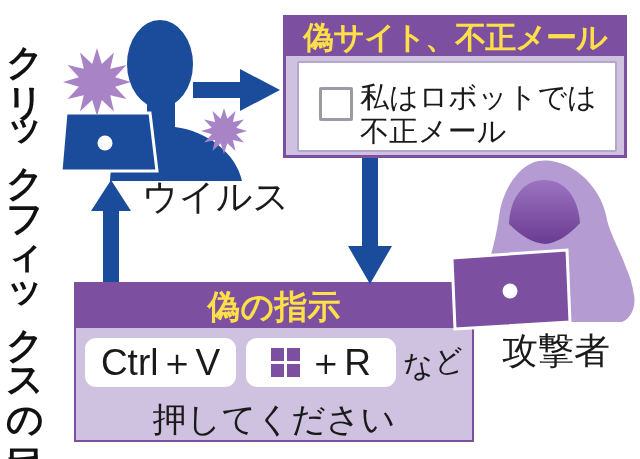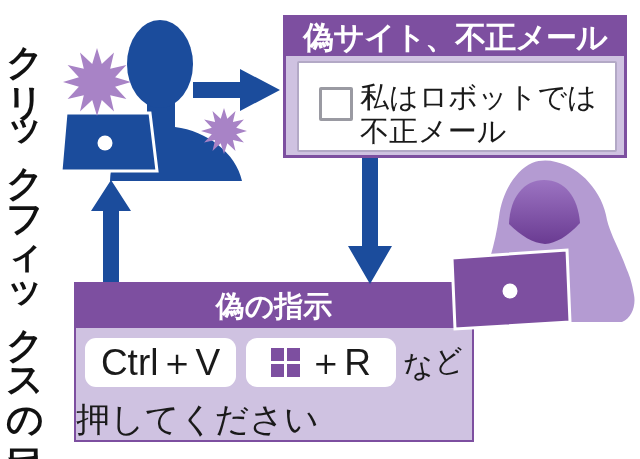--- a/index.html
+++ b/index.html
@@ -10,58 +10,58 @@
   
   .vtitle{
     position:absolute;left:3px;top:20px;height:432px;
     writing-mode:vertical-rl;text-orientation:upright;
     font-size:37px;font-weight:bold;line-height:1.15;letter-spacing:-2px;
     color:#111;white-space:nowrap;
   }
   
   .panel{position:absolute;box-sizing:border-box;background:#cfc2e1;}
   .panel .hdr{
-    position:absolute;left:0;top:0;width:100%;background:#7d4fa0;color:#ffffff;
+    position:absolute;left:0;top:0;width:100%;background:#7d4fa0;color:#fde047;
     font-weight:bold;text-align:center;white-space:nowrap;
   }
   
   .fake-site{left:283px;top:15px;width:344px;height:143px;border:3px solid #7d4fa0;z-index:1;}
   .fake-site .hdr{height:38px;line-height:39px;font-size:31px;letter-spacing:-1px;}
   .captcha{
     position:absolute;left:11px;top:43px;width:316px;height:87px;background:#fff;
     border:2px solid #b3a9c6;border-radius:2px;
   }
   .checkbox{
     position:absolute;left:20px;top:24px;width:28px;height:28px;background:#fff;
     border:3px solid #9a9aa2;border-radius:2px;
   }
   .captcha-text{
     position:absolute;left:61px;top:17px;font-size:29px;line-height:34px;white-space:nowrap;
   }
   
   .instr{left:74px;top:282px;width:400px;height:160px;border:2px solid #7d4fa0;z-index:1;}
-  .instr .hdr{height:44px;line-height:45px;font-size:29px;}
+  .instr .hdr{height:44px;line-height:45px;font-size:33px;}
   .key{
     position:absolute;top:54px;height:49px;background:#fff;border-radius:11px;
     display:flex;align-items:center;justify-content:center;
     font-size:37px;color:#1a1a1a;white-space:nowrap;
   }
   .key1{left:9px;width:151px;}
   .key2{left:170px;width:150px;}
   .winlogo{
     display:grid;grid-template-columns:13px 13px;grid-template-rows:13px 13px;
     gap:3px;margin-right:7px;
   }
   .winlogo span{background:#7d4fa0;}
   .etc{
     position:absolute;left:327px;top:59px;font-size:30px;white-space:nowrap;
     transform:rotate(-8deg);
   }
   .press{
-    position:absolute;left:0;top:113px;width:100%;
+    position:absolute;left:0;top:113px;width:100%;text-align:center;
     font-size:34px;white-space:nowrap;
   }
   
   .virus-label{
     position:absolute;left:142px;top:177px;font-size:36px;line-height:39px;
     white-space:nowrap;z-index:3;
   }
   .attacker-label{
     position:absolute;left:502px;top:327px;font-size:36px;white-space:nowrap;z-index:6;
   }
@@ -96,22 +96,23 @@
           <span></span>
           <span></span>
         </span>
       <span>＋R</span>
     </div>
     <div class="etc">など</div>
     <div class="press">押してください</div>
   </div>
 
   <div class="virus-label">
-    <br>
+    <span>ウイルス</span><br>
   </div>
+  <div class="attacker-label">攻撃者</div>
 
   <svg class="art" width="640" height="459" viewBox="0 0 640 459">
     <defs>
       <linearGradient id="hoodshade" x1="0" y1="0" x2="0" y2="1">
         <stop offset="0" stop-color="#9c74c2"></stop>
         <stop offset="1" stop-color="#6a3b92"></stop>
       </linearGradient>
     </defs>
 
     <g>

